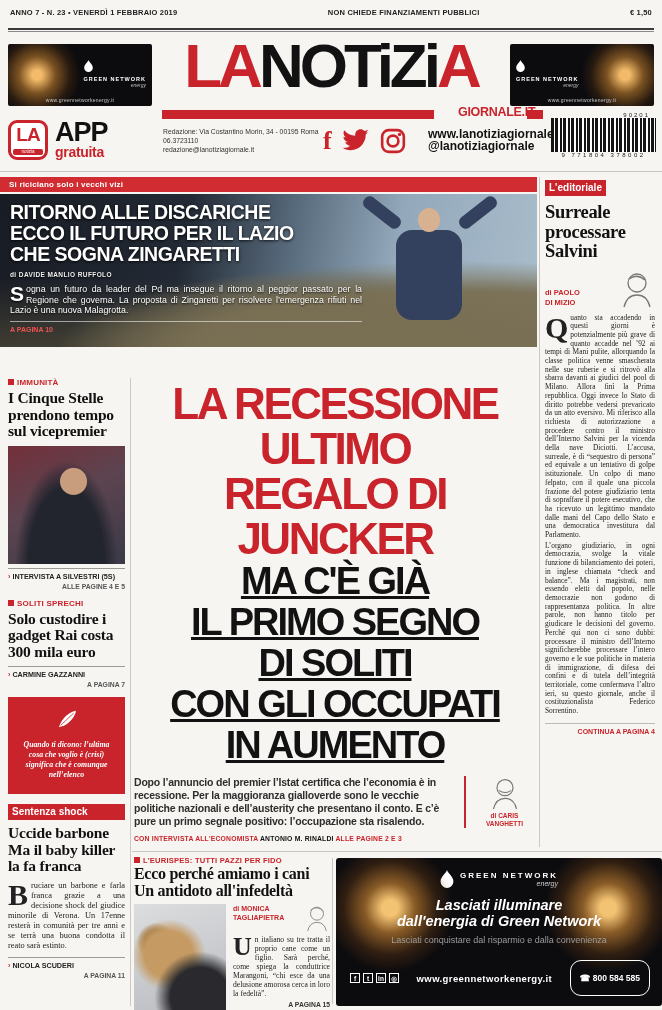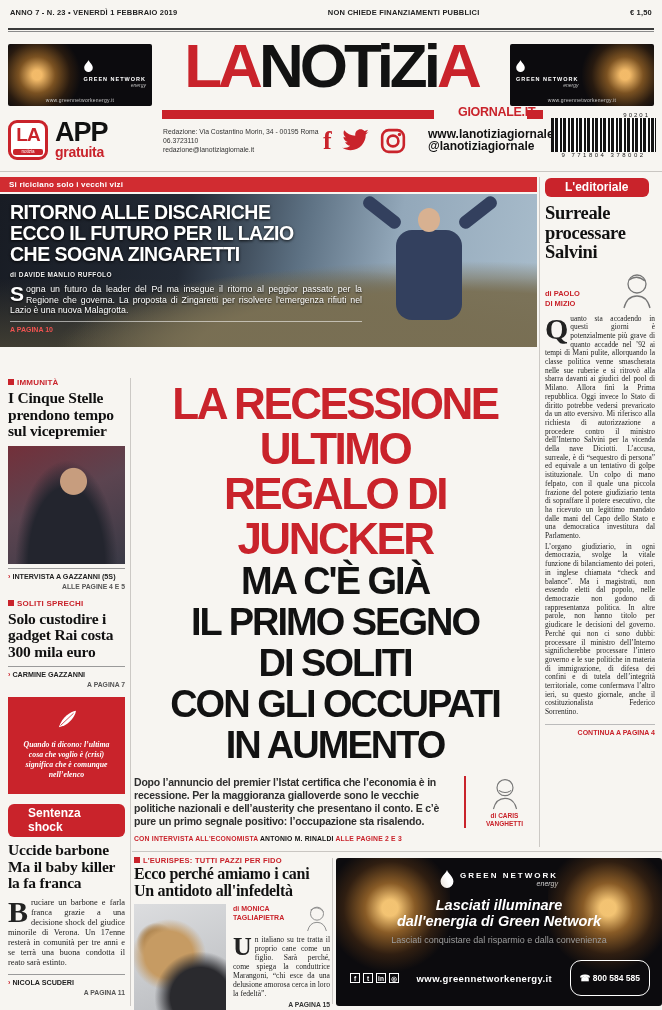--- a/index.html
+++ b/index.html
@@ -66,21 +66,21 @@
   .lead-h { color:#fff; font-weight:bold; font-size:19.5px; line-height:21px; letter-spacing:-.5px; text-shadow:0 1px 3px rgba(0,0,0,.85); }
   .lead-by { color:#eee; font-size:6.5px; font-weight:bold; margin-top:6px; letter-spacing:.4px; text-shadow:0 1px 2px #000; }
   .lead-p { margin-top:6px; width:352px; color:#fff; font-size:8.8px; line-height:10.5px; text-align:justify; text-shadow:0 1px 2px rgba(0,0,0,.9); }
   .lead-p .dc { float:left; font-size:21px; line-height:19px; font-weight:bold; margin-right:2px; }
   .lead-hr { width:352px; border-top:1px solid rgba(255,255,255,.55); margin-top:5px; }
   .lead-page { color:#ef5350; font-size:7px; font-weight:bold; margin-top:4px; }
 
   
   .slabel { font-size:8px; font-weight:bold; color:#c9232b; letter-spacing:.2px; }
   .slabel .sq { display:inline-block; width:6px; height:6px; background:#c9232b; margin-right:3px; }
-  .rlabel { display:inline-block; background:#c9232b; color:#fff; font-size:12px; font-weight:bold; padding:2px 20px 3px;border-radius:6px; }
+  .rlabel { display:inline-block; background:#c9232b; color:#fff; font-size:10px; font-weight:bold; padding:2px 4px 3px; }
 
   
   .leftcol { left:8px; top:378px; width:117px; }
   .leftcol h3 { font-family:"Liberation Serif",serif; font-size:15.5px; line-height:16.5px; color:#111; margin:3px 0 6px; letter-spacing:-.2px; }
   .photo1 { width:117px; height:118px; margin-bottom:4px;
       background:radial-gradient(circle at 56% 30%, #c79d7e 0 13px, rgba(0,0,0,0) 14px),
                  radial-gradient(ellipse at 50% 100%, #23252e 0 46%, rgba(0,0,0,0) 62%),
                  linear-gradient(155deg,#73303a 0%,#5c4450 45%,#3a3a46 100%); }
   .linkrow { border-top:1px solid #9a9a9a; padding-top:3px; font-size:7.2px; font-weight:bold; color:#222; }
   .linkrow .gt { color:#c9232b; margin-right:2px; }
@@ -96,21 +96,21 @@
   .editcol h2 { font-family:"Liberation Serif",serif; font-size:18.5px; line-height:19.5px; color:#111; margin:7px 0 8px; letter-spacing:-.3px; }
   .edby { display:flex; justify-content:space-between; align-items:flex-end; margin-bottom:6px; }
   .edby .nm { color:#c9232b; font-weight:bold; font-size:7.5px; line-height:10px; }
   .editcol p { font-family:"Liberation Serif",serif; font-size:7.4px; line-height:8.7px; text-align:justify; color:#222; }
   .dcQ { float:left; font-family:"Liberation Serif",serif; font-weight:bold; font-size:30px; line-height:26px; margin:1px 2px 0 0; }
   .continua { border-top:1px solid #bbb; margin-top:7px; padding-top:4px; font-size:7px; font-weight:bold; color:#c9232b; text-align:right; }
 
   
   .center { left:134px; top:381px; width:402px; text-align:center; }
   .hlr { font-weight:bold; font-size:44px; line-height:45px; letter-spacing:-2.5px; color:#c9232b; }
-  .hlb { font-weight:bold; font-size:38px; line-height:41px; letter-spacing:-2px; color:#121212; }
+  .hlb { font-weight:bold; font-size:38px; line-height:41px; letter-spacing:-2px; color:#121212;text-decoration:underline; }
   .stand { display:flex; text-align:left; margin-top:10px; }
   .stand p { flex:1; font-size:10.5px; line-height:13px; font-weight:bold; color:#2e2e2e; letter-spacing:-.2px; }
   .standright { width:72px; border-left:2px solid #c9232b; margin-left:9px; padding-left:7px; display:flex; flex-direction:column; align-items:center; justify-content:center; gap:2px; }
   .standright .cap { color:#c9232b; font-weight:bold; font-size:6.5px; line-height:8px; text-align:center; }
   .mfoot { margin-top:7px; text-align:left; font-size:6.8px; font-weight:bold; letter-spacing:.2px; }
   .mfoot .r { color:#c9232b; } .mfoot .b { color:#111; }
 
   
   .dogblock { left:134px; top:856px; width:196px; }
   .dogblock h3 { font-family:"Liberation Serif",serif; font-size:16px; line-height:17px; color:#111; letter-spacing:-.3px; }
@@ -263,21 +263,21 @@
   <div class="continua">CONTINUA A PAGINA 4</div>
 </div>
 
 <div class="abs vline1"></div>
 <div class="abs vline2"></div>
 
 <div class="abs leftcol">
   <div class="slabel"><span class="sq"></span><span>IMMUNITÀ</span></div>
   <h3>I Cinque Stelle prendono tempo sul vicepremier</h3>
   <div class="photo1"></div>
-  <div class="linkrow"><span class="gt">›</span><span>INTERVISTA A GAZZANNI (5S)</span></div>
+  <div class="linkrow"><span class="gt">›</span><span>INTERVISTA A SILVESTRI (5S)</span></div>
   <div class="pageref">ALLE PAGINE 4 E 5</div>
 
   <div class="slabel"><span class="sq"></span><span>SOLITI SPRECHI</span></div>
   <h3>Solo custodire i gadget Rai costa 300 mila euro</h3>
   <div class="linkrow"><span class="gt">›</span><span>CARMINE GAZZANNI</span></div>
   <div class="pageref">A PAGINA 7</div>
 
   <div class="quotebox">
     <svg width="20" height="18" viewBox="0 0 24 22">
         <path d="M2 21C6 9 16 2 23 1c-1 7-8 16-17 19l-4 1z" fill="#fff"></path>

